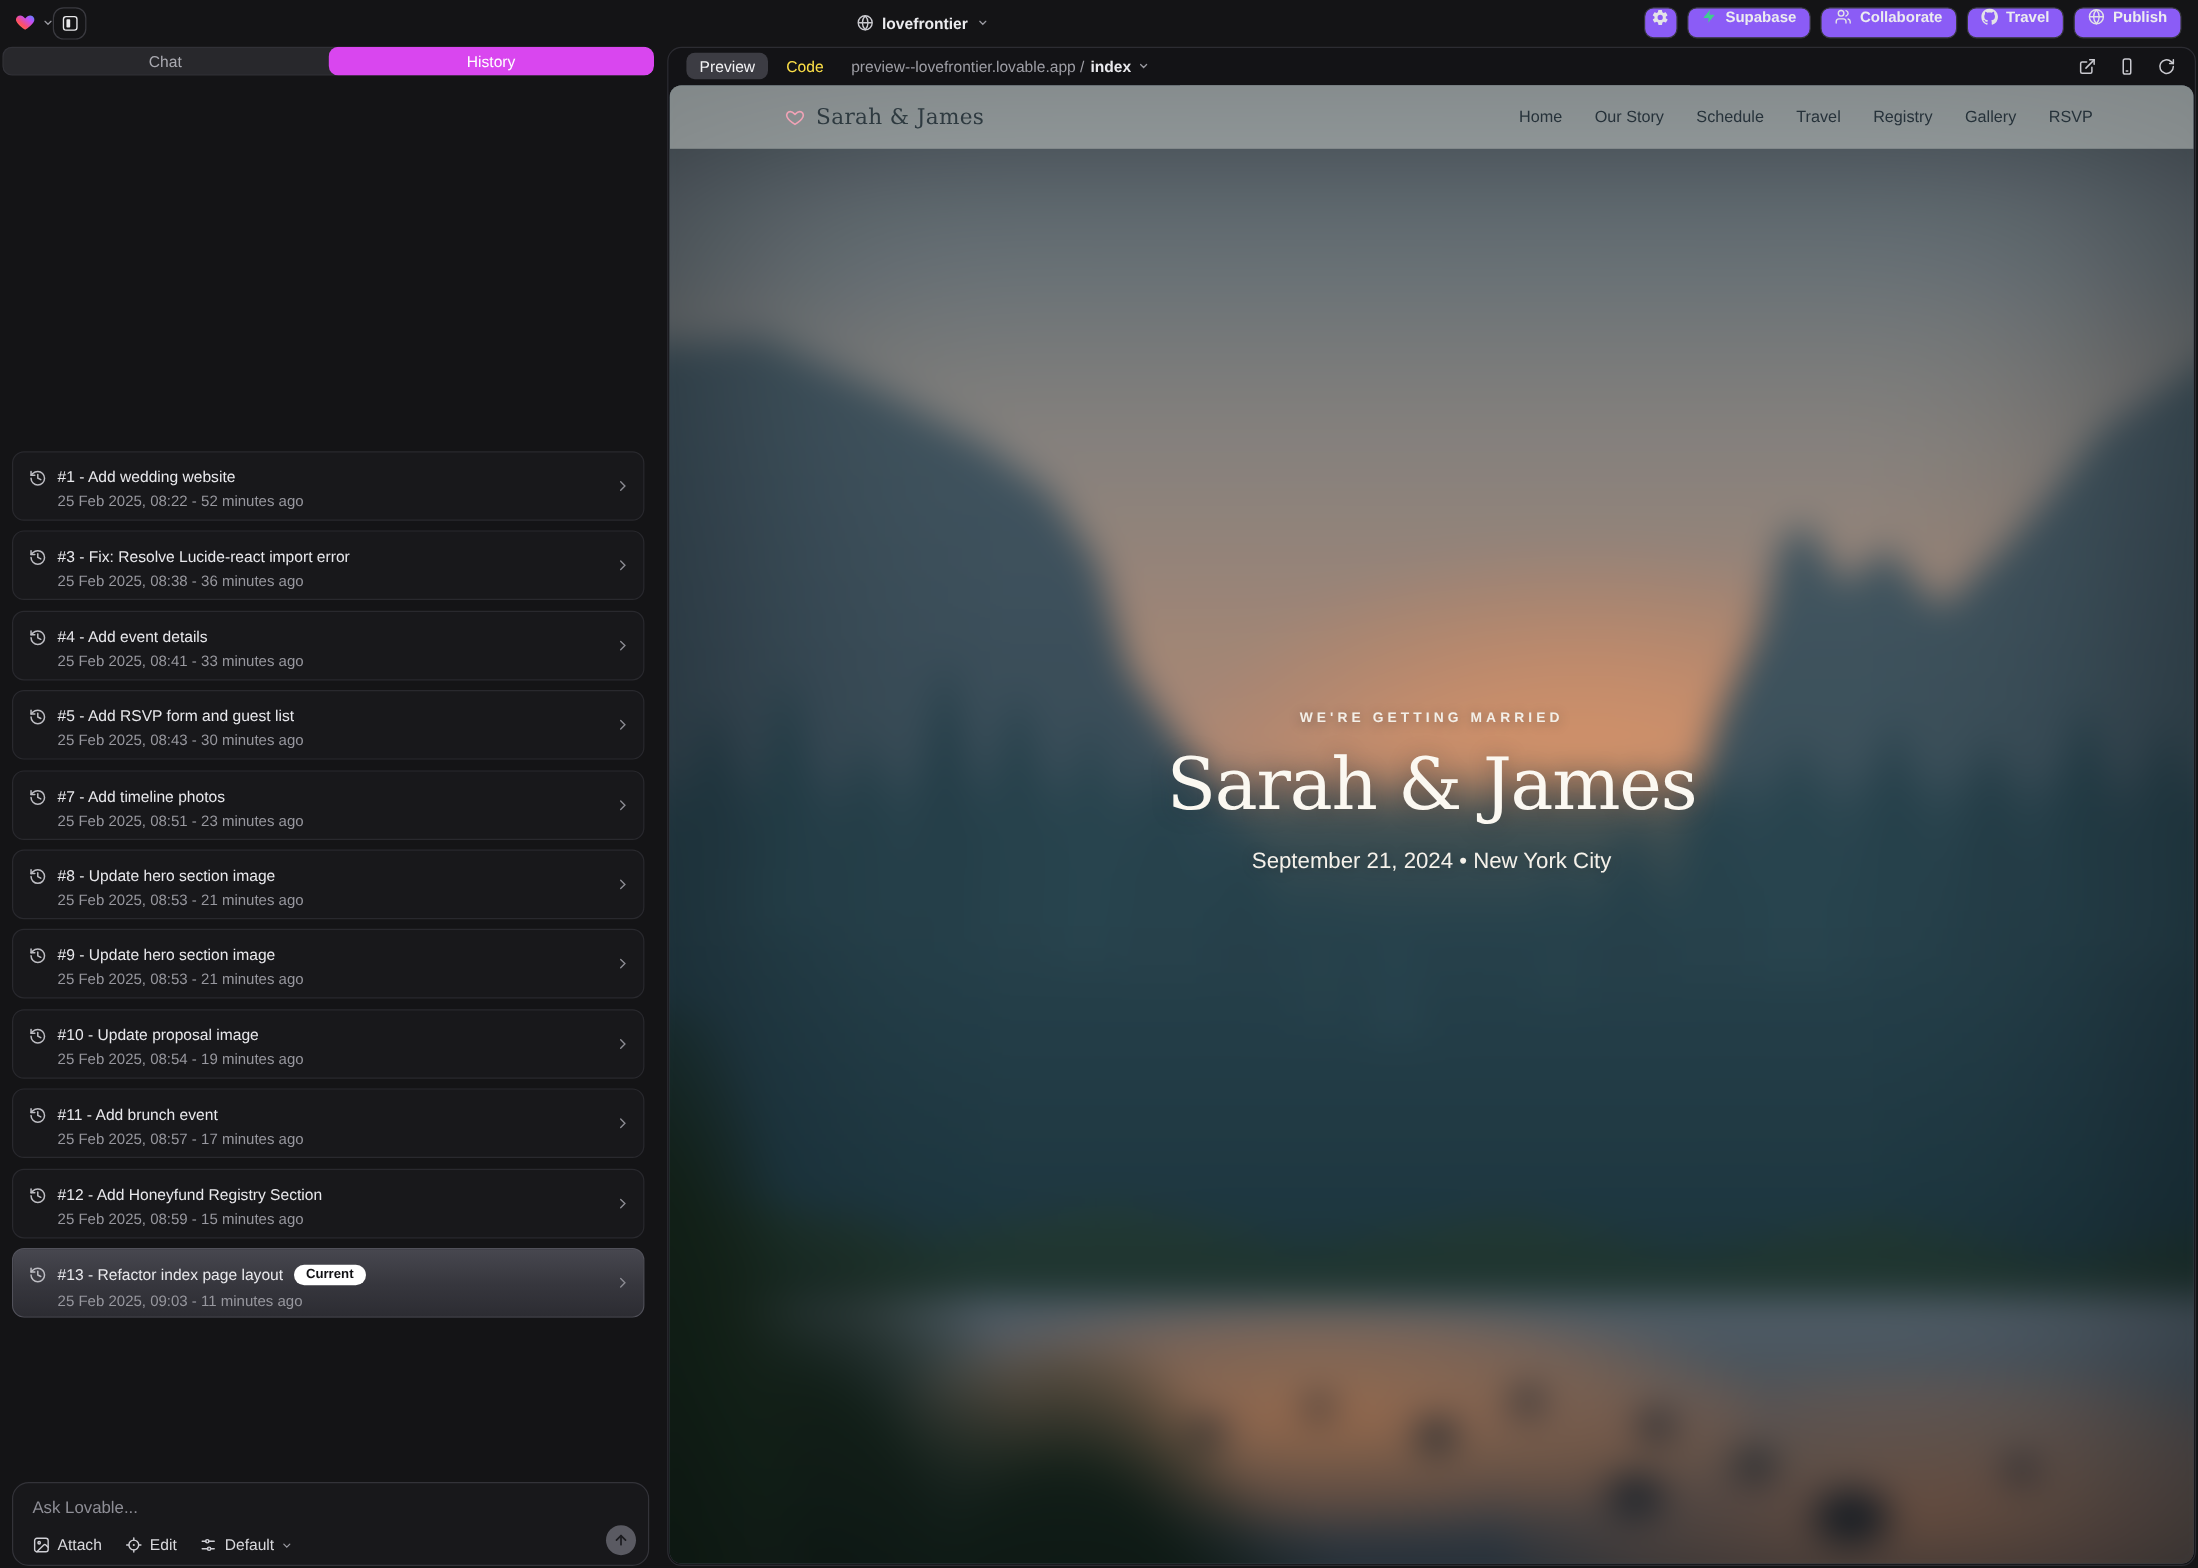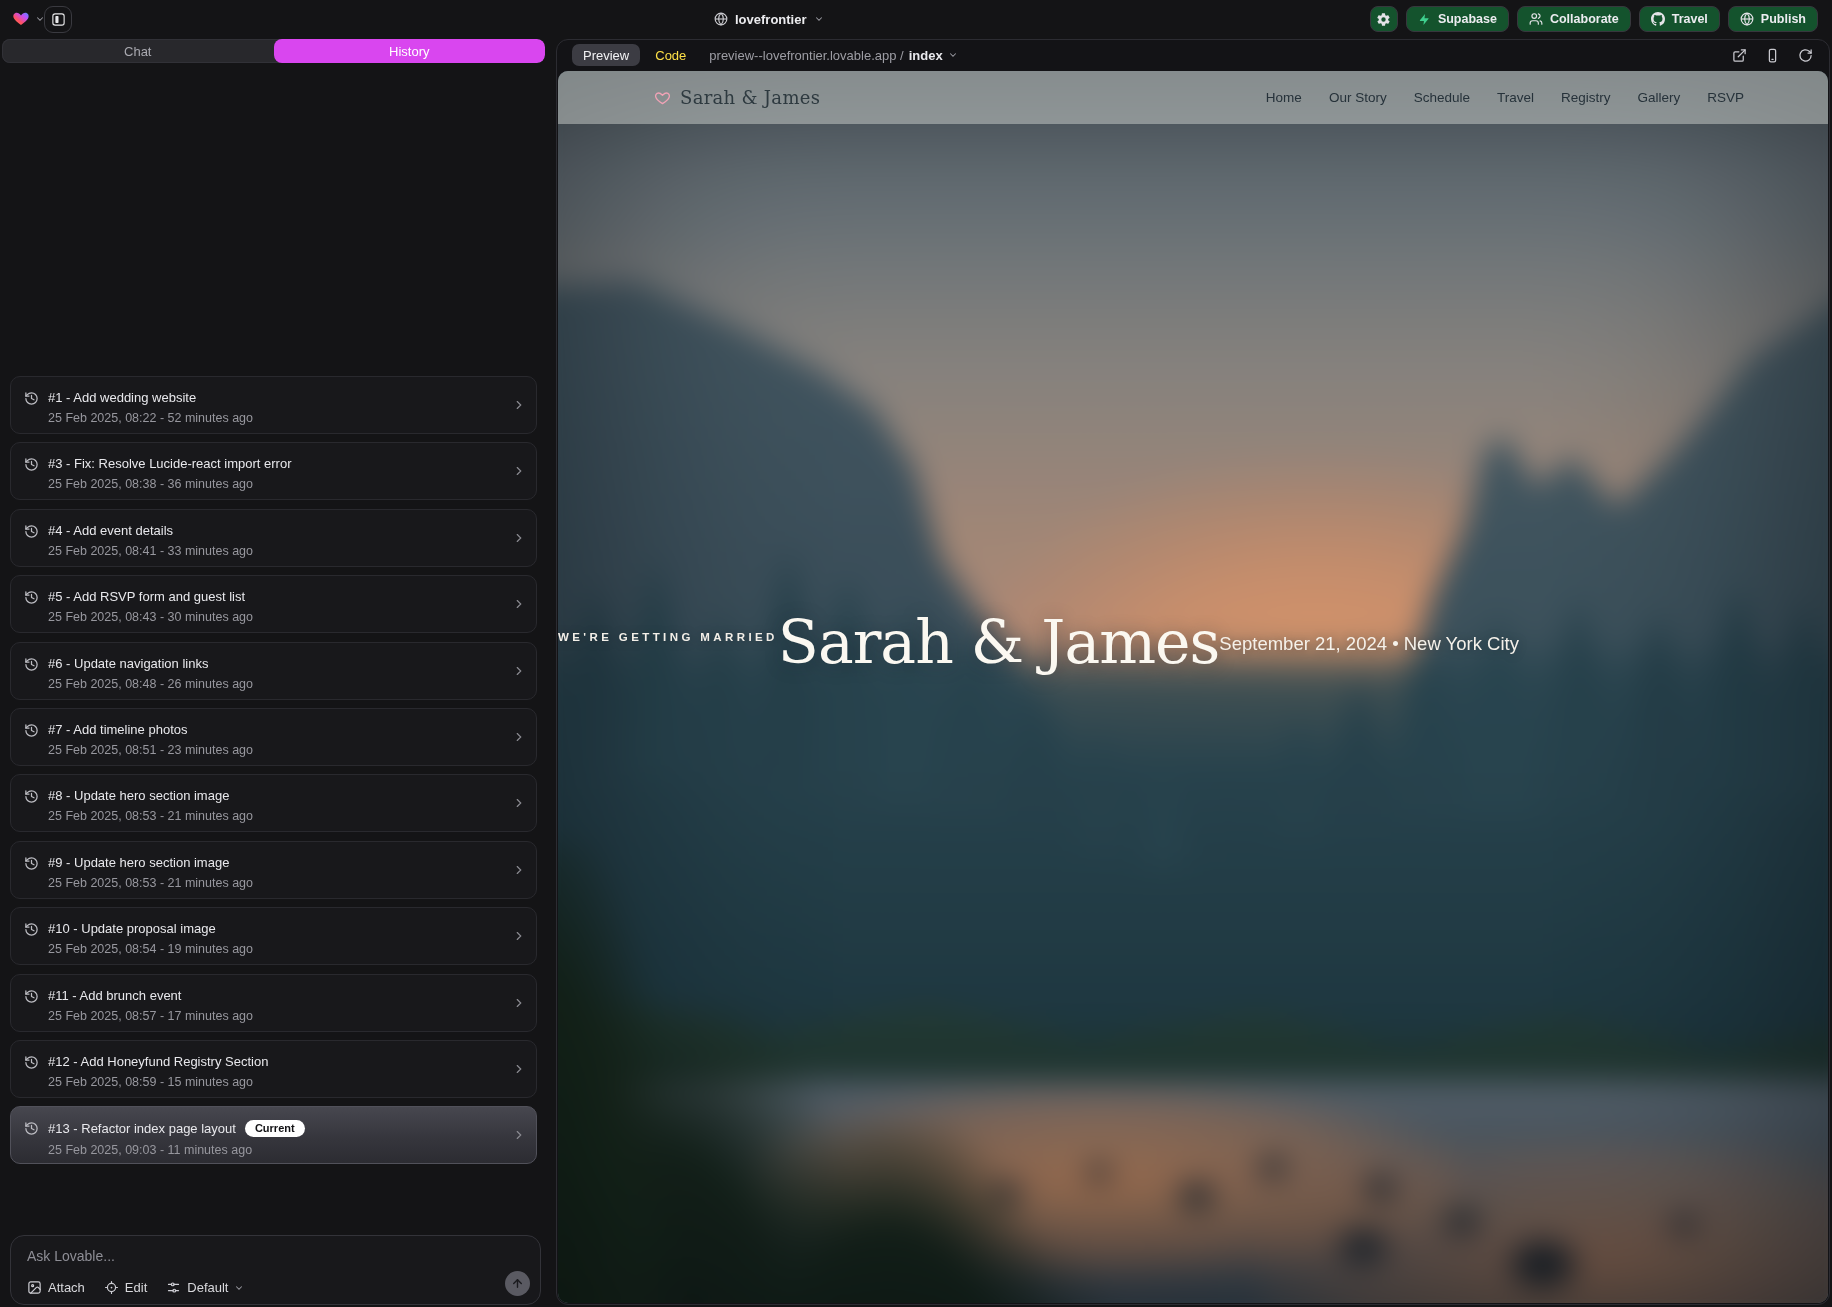--- a/index.html
+++ b/index.html
@@ -9,21 +9,21 @@
 
   
   .topbar { position:absolute; left:0; top:0; width:100%; height:38px; }
   .logo-wrap { position:absolute; left:12px; top:10px; display:flex; align-items:center; gap:5px; }
   .chev { color:#9a9aa1; }
   .panel-toggle { position:absolute; left:44px; top:6px; width:28px; height:27px; border:1px solid #3a3a40; border-radius:9px; display:flex; align-items:center; justify-content:center; background:transparent; }
   .project { position:absolute; left:714px; top:0; height:38px; display:flex; align-items:center; gap:7px; }
   .project-name { font-size:13px; color:#ececef; font-weight:600; }
   .project .icon { color:#c9c9ce; }
   .topbar-right { position:absolute; right:14px; top:6px; display:flex; gap:8px; align-items:center; }
-  .tb-btn { height:26px; border:1px solid #37373d; border-radius:8px; background:#14532d; display:flex; align-items:center; gap:7px; padding:0 11px; font-size:12.5px; color:#ececf0; font-weight:600; cursor:pointer; }
+  .tb-btn { height:26px; border:1px solid #37373d; border-radius:8px; background:#8b5cf6; display:flex; gap:7px; padding:0 11px; font-size:12.5px; color:#ececf0; font-weight:600; cursor:pointer; }
   .tb-icon-btn { width:28px; justify-content:center; padding:0; }
 
   
   .seg { position:absolute; left:2px; top:39px; width:543px; height:24px; background:#28282c; border-radius:8px; display:flex; box-shadow:inset 0 0 0 1px #313137; overflow:hidden; }
   .seg-tab { flex:1; display:flex; align-items:center; justify-content:center; font-size:13px; color:#a9a9b0; cursor:pointer; }
   .seg-tab.active { background:#d946ef; border-radius:8px; color:#ffffff; }
 
   .h-list { position:absolute; left:10px; top:376px; width:527px; display:flex; flex-direction:column; gap:8.4px; }
   .h-item { height:58px; border:1px solid #29292e; border-radius:10px; background:#18181b; display:flex; align-items:flex-start; padding:13px 12px 0 13px; position:relative; cursor:pointer; }
   .h-item.current { background:linear-gradient(180deg,#47474f 0%,#36363d 55%,#2c2c32 100%); border-color:#51515a; }
@@ -77,21 +77,21 @@
   .g3 { left:-6%; bottom:-4%; width:17%; height:42%; background:radial-gradient(ellipse at 40% 100%, #132616 0%, #1a2e1e 52%, rgba(26,46,30,0) 78%); }
   .g4 { left:30%; bottom:-10%; width:16%; height:18%; background:radial-gradient(ellipse at 50% 100%, #16281c 0%, rgba(22,40,28,0) 72%); }
   .shade { inset:0; background:linear-gradient(180deg, rgba(12,16,20,0.30) 0%, rgba(12,16,20,0.12) 10%, rgba(10,14,18,0.08) 55%, rgba(8,11,15,0.24) 100%); box-shadow:inset 0 0 220px 60px rgba(6,9,13,0.45); }
 
   .site-header { position:absolute; left:0; top:0; right:0; height:53px; background:rgba(206,210,205,0.5); z-index:5; }
   .site-logo { position:absolute; left:96px; top:0; height:53px; display:flex; align-items:center; gap:9px; cursor:pointer; }
   .site-logo-text { font-family:"DejaVu Serif", serif; font-size:18px; color:#2e3a40; letter-spacing:0.3px; }
   .site-nav { position:absolute; right:84px; top:0; height:53px; display:flex; gap:27px; align-items:center; }
   .nav-link { font-size:13.5px; color:#26323a; cursor:pointer; text-decoration:none; }
 
-  .hero { position:absolute; left:0; right:0; top:522px; display:flex; flex-direction:row; align-items:center; z-index:4; }
+  .hero { position:absolute; left:0; right:0; top:522px; display:flex; flex-direction:column; align-items:center; z-index:4; }
   .eyebrow { font-size:11.5px; letter-spacing:3.4px; font-weight:700; color:#f3efe8; text-shadow:0 1px 10px rgba(25,35,45,0.35); }
   .hero-title { font-family:"DejaVu Serif", serif; font-size:60px; font-weight:500; letter-spacing:-1px; margin-top:12px; color:#fbf8f1; text-shadow:0 2px 18px rgba(25,35,45,0.35); line-height:1.25; }
   .hero-date { font-size:18.5px; margin-top:14px; color:#f5f1ea; text-shadow:0 1px 10px rgba(25,35,45,0.35); }
   .countdown { display:flex; gap:16px; margin-top:34px; }
   .cd-col { min-width:58px; text-align:center; }
   .cd-val { font-family:"DejaVu Serif", serif; font-size:30px; line-height:1; color:#faf7f0; text-shadow:0 1px 10px rgba(25,35,45,0.4); }
   .cd-lab { font-size:10.5px; letter-spacing:2.2px; margin-top:6px; font-weight:700; color:#f0ece5; }
 </style>
 </head>
 <body>
@@ -277,41 +277,20 @@
         </div>
         <div class="h-time">25 Feb 2025, 08:43 - 30 minutes ago</div>
       </div>
       <span class="h-chev">
         <svg width="14" height="14" viewBox="0 0 24 24" fill="none" stroke="currentColor" stroke-width="2" stroke-linecap="round">
           <path d="m9 6 6 6-6 6"></path>
         </svg>
       </span>
     </div>
 
-    <div class="h-item">
-      <span class="h-icon">
-        <svg width="15" height="15" viewBox="0 0 24 24" fill="none" stroke="currentColor" stroke-width="2" stroke-linecap="round" stroke-linejoin="round">
-          <path d="M3 12a9 9 0 1 0 9-9 9.75 9.75 0 0 0-6.74 2.74L3 8"></path>
-          <path d="M3 3v5h5"></path>
-          <path d="M12 7v5l4 2"></path>
-        </svg>
-      </span>
-      <div class="h-text">
-        <div class="h-title-row">
-          <span class="h-title">#6 - Update navigation links</span>
-
-        </div>
-        <div class="h-time">25 Feb 2025, 08:48 - 26 minutes ago</div>
-      </div>
-      <span class="h-chev">
-        <svg width="14" height="14" viewBox="0 0 24 24" fill="none" stroke="currentColor" stroke-width="2" stroke-linecap="round">
-          <path d="m9 6 6 6-6 6"></path>
-        </svg>
-      </span>
-    </div>
 
     <div class="h-item">
       <span class="h-icon">
         <svg width="15" height="15" viewBox="0 0 24 24" fill="none" stroke="currentColor" stroke-width="2" stroke-linecap="round" stroke-linejoin="round">
           <path d="M3 12a9 9 0 1 0 9-9 9.75 9.75 0 0 0-6.74 2.74L3 8"></path>
           <path d="M3 3v5h5"></path>
           <path d="M12 7v5l4 2"></path>
         </svg>
       </span>
       <div class="h-text">

